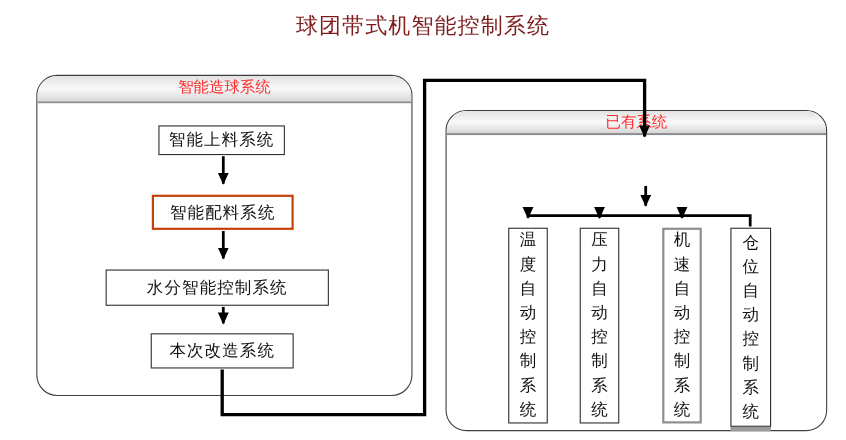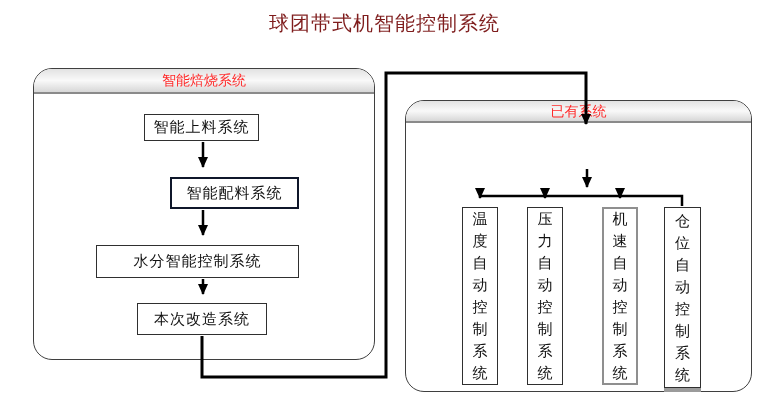--- a/index.html
+++ b/index.html
@@ -23,39 +23,39 @@
   }
   .panel-left{left:33px;top:68px;width:340px;height:290px;}
   .panel-left .panel-header{height:23px;line-height:24px;}
   .panel-right{left:405px;top:100px;width:345px;height:290px;}
   .panel-right .panel-header{height:20px;line-height:21px;}
   .node{
     position:absolute;background:#ffffff;border:1px solid #2f2f2f;
     display:flex;align-items:center;justify-content:center;
     font-size:15px;letter-spacing:1px;text-align:center;box-sizing:border-box;
   }
-  .node.gray{border:2px solid #0f172a;margin-left:32px;}
+  .node.gray{border:2px solid #c2410c;}
   .vnode{
     position:absolute;background:#ffffff;border:1px solid #2f2f2f;box-sizing:border-box;
     font-size:15px;line-height:22px;text-align:center;white-space:pre-line;
     display:flex;align-items:center;justify-content:center;
   }
   .vnode.gray{border:2px solid #8f8f8f;}
   .vnode.shadow{box-shadow:0 4px 0 #9b9b9b;}
   .connector-layer{position:absolute;left:0;top:0;pointer-events:none;}
 </style>
 </head>
 <body>
 
 <div class="canvas">
 
   <div class="page-title">球团带式机智能控制系统</div>
 
   <div class="panel panel-left">
-    <div class="panel-header">智能焙烧系统</div>
+    <div class="panel-header">智能造球系统</div>
   </div>
 
   <div class="node" style="left:144px;top:114px;width:115px;height:27px;">智能上料系统</div>
   <div class="node gray" style="left:138px;top:177px;width:129px;height:32px;">智能配料系统</div>
   <div class="node" style="left:96px;top:245px;width:203px;height:33px;">水分智能控制系统</div>
   <div class="node" style="left:137px;top:303px;width:130px;height:32px;">本次改造系统</div>
 
   <div class="panel panel-right">
     <div class="panel-header">已有系统</div>
   </div>

